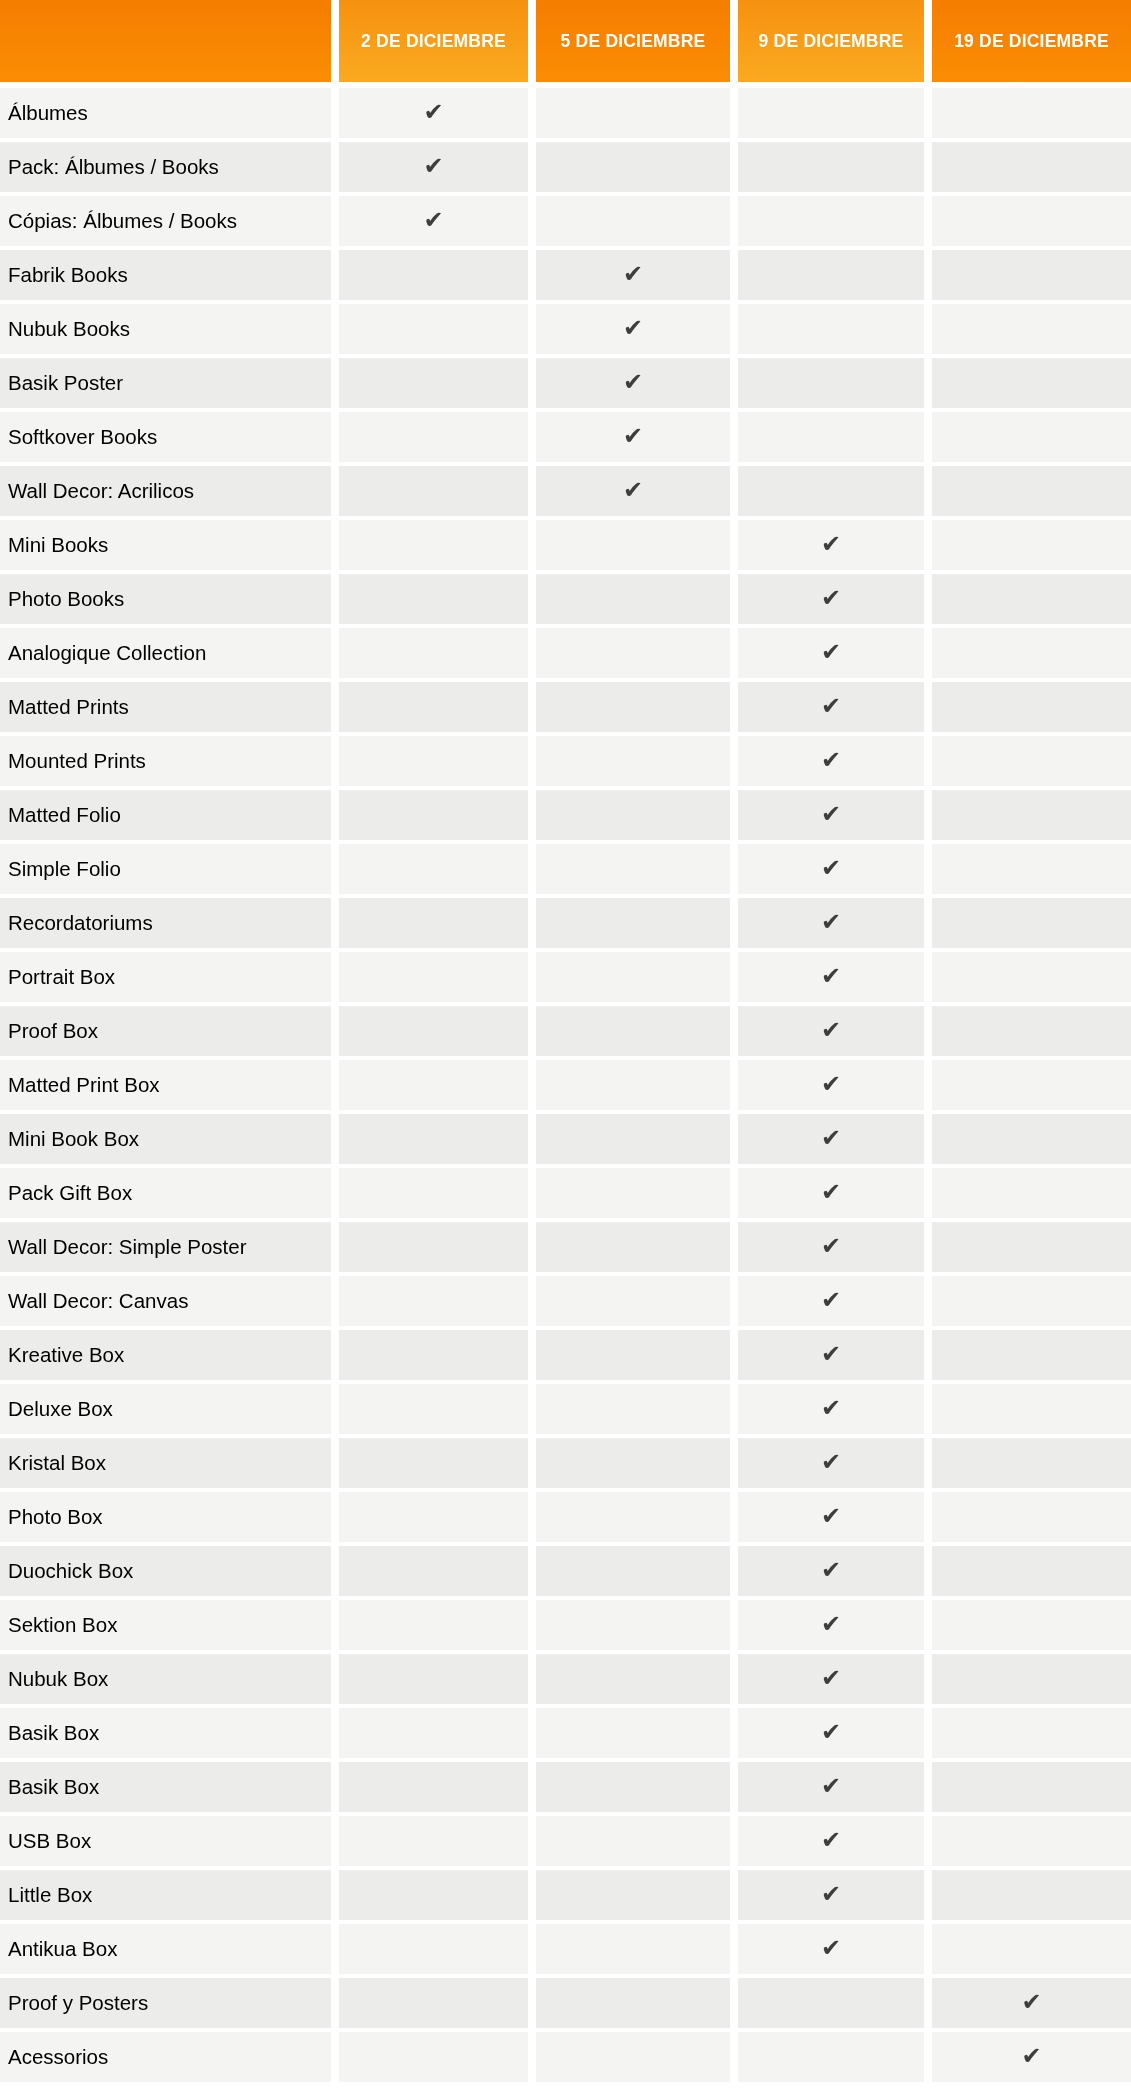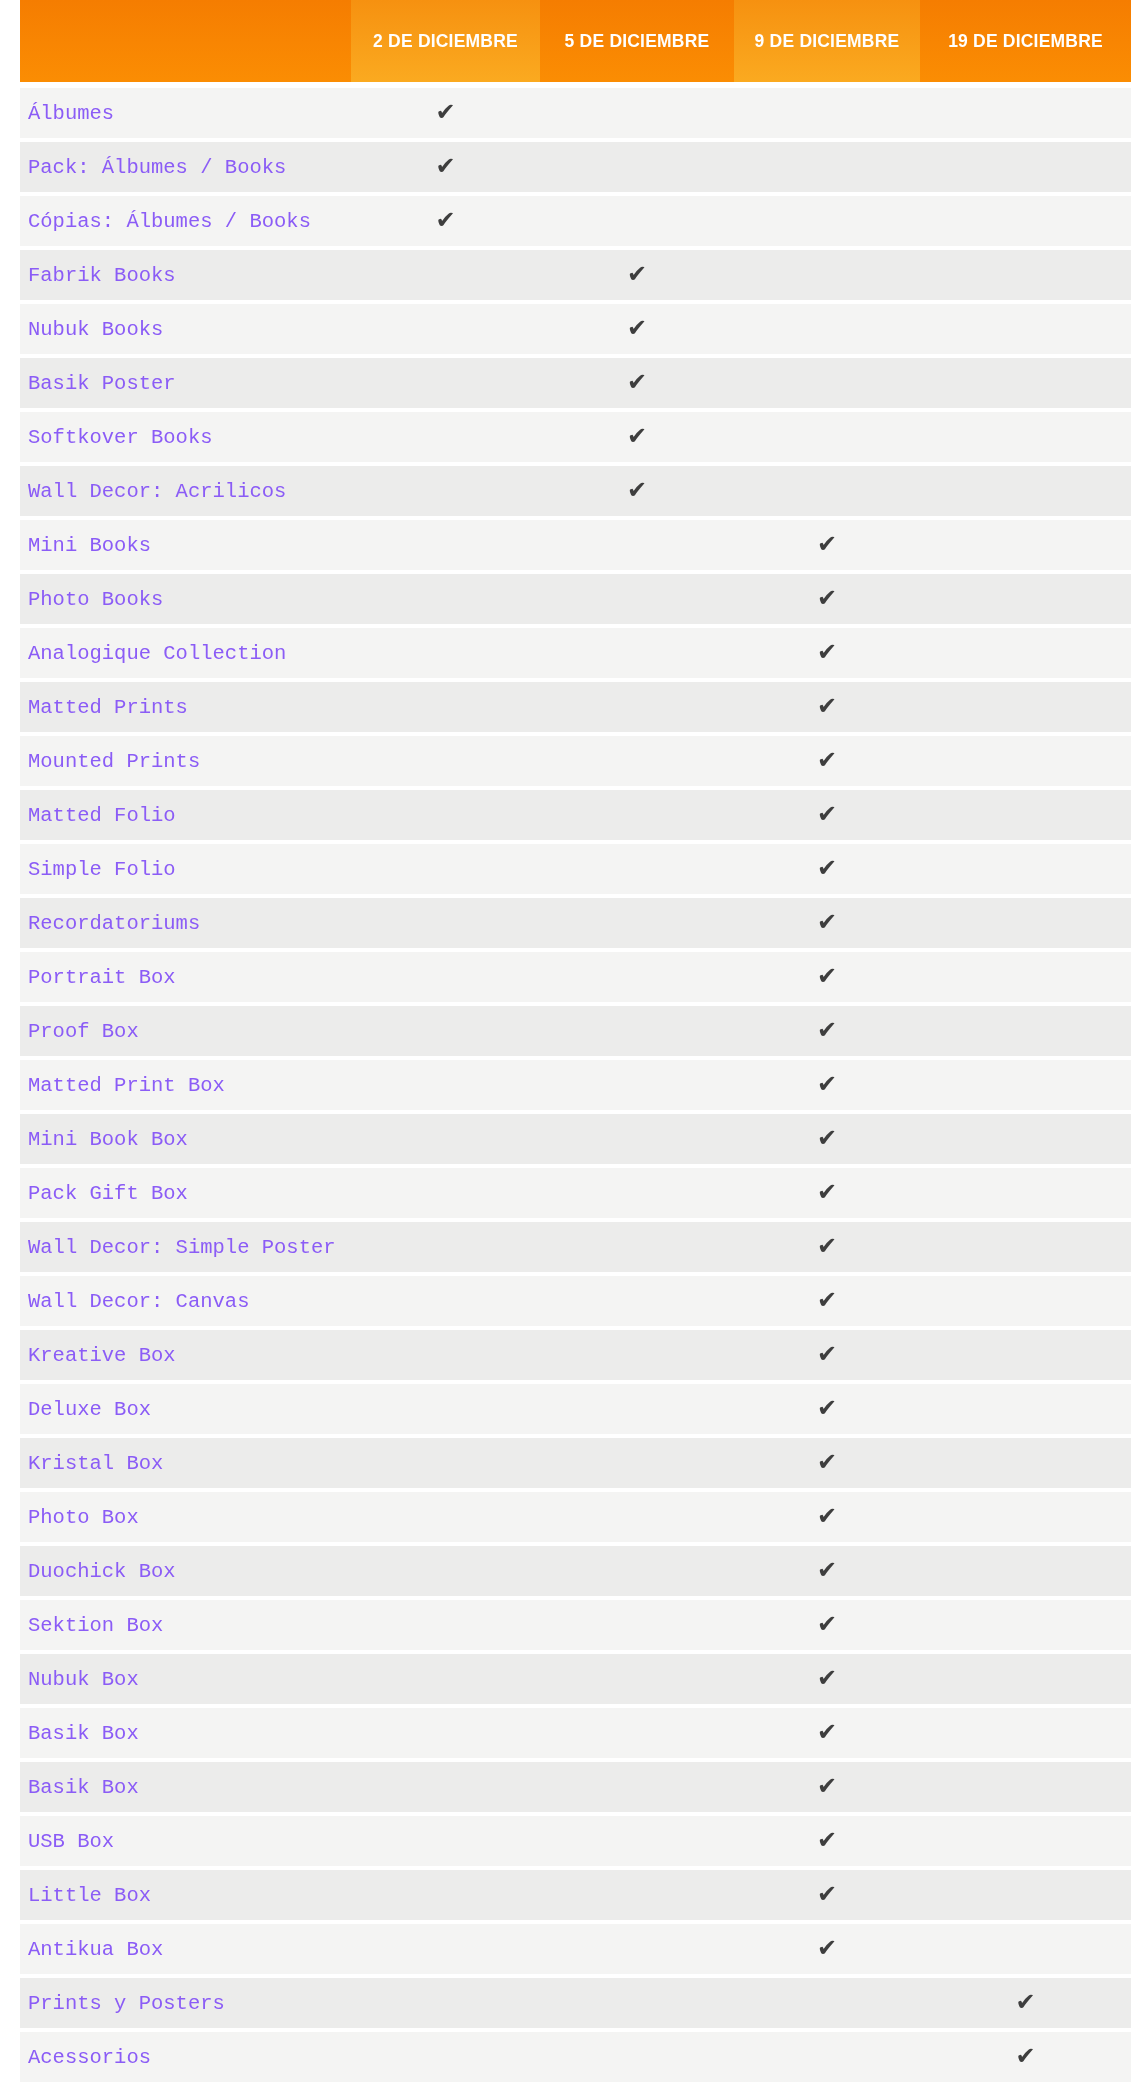--- a/index.html
+++ b/index.html
@@ -9,21 +9,21 @@
     width: 1131px;
     height: 2088px;
     background: #ffffff;
     overflow: hidden;
     box-sizing: border-box;
   }
 
   .grid-row {
     display: grid;
     grid-template-columns: 331px 189px 194px 186px 1fr;
-    padding-left: 20px;
+    column-gap: 8px;
   }
 
   .header-row {
     height: 82px;
     margin-bottom: 6px;
   }
 
   .hcell {
     display: flex;
     align-items: center;
@@ -45,23 +45,22 @@
     background: #f4f4f3;
     display: flex;
     align-items: center;
     overflow: hidden;
   }
   .row.alt .cell { background: #ececeb; }
 
   .name-cell {
     padding-left: 8px;
     font-size: 20.5px;
-    color: #8b5cf6;
+    color: #000000;
     white-space: nowrap;
-    font-family: Liberation Mono, monospace;
   }
 
   .check-cell { justify-content: center; }
 
   .check {
     font-size: 24px;
     line-height: 1;
     color: #3e3e3e;
     transform: translateY(-1px);
   }
@@ -424,21 +423,21 @@
     <div class="cell name-cell">Antikua Box</div>
     <div class="cell check-cell"></div>
     <div class="cell check-cell"></div>
     <div class="cell check-cell">
           <span class="check">✔</span>
         </div>
     <div class="cell check-cell"></div>
   </div>
 
   <div class="grid-row row alt">
-    <div class="cell name-cell">Prints y Posters</div>
+    <div class="cell name-cell">Proof y Posters</div>
     <div class="cell check-cell"></div>
     <div class="cell check-cell"></div>
     <div class="cell check-cell"></div>
     <div class="cell check-cell">
           <span class="check">✔</span>
         </div>
   </div>
 
   <div class="grid-row row">
     <div class="cell name-cell">Acessorios</div>

